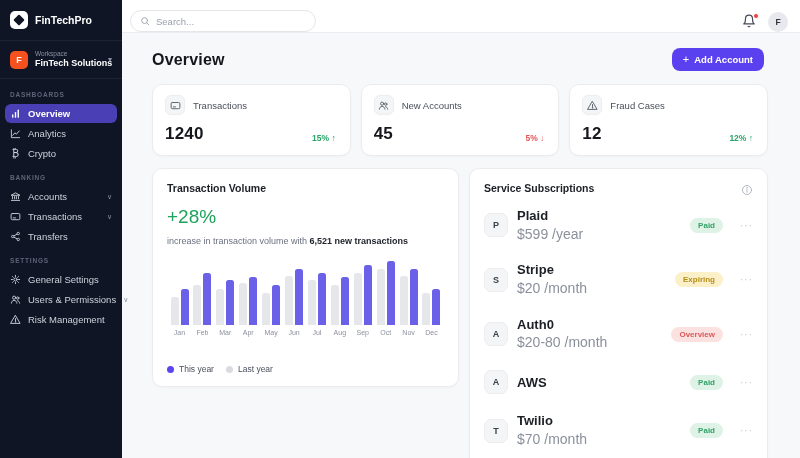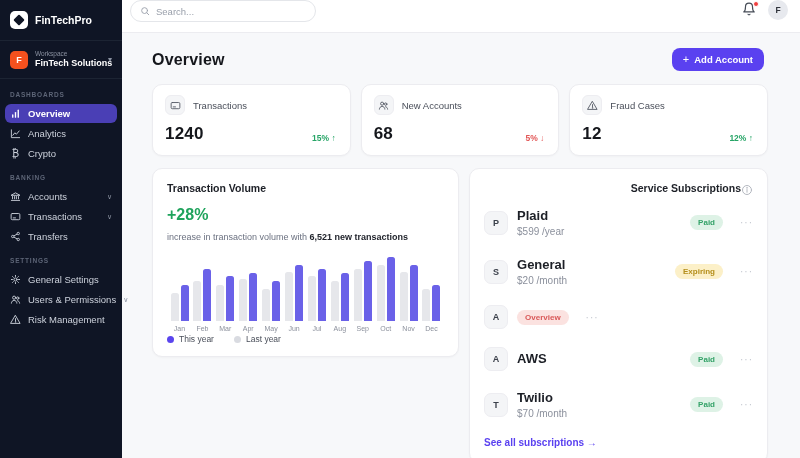--- a/index.html
+++ b/index.html
@@ -22,21 +22,21 @@
   .nav-section-label { font-size:6.5px; letter-spacing:.8px; color:#5d6577; padding:10px 10px 5px; font-weight:bold; }
   .nav-item { display:flex; align-items:center; gap:7px; margin:1px 5px; padding:4px 5px; border-radius:6px; font-size:9.5px; color:#cdd2dc; cursor:pointer; }
   .nav-item svg { width:11px; height:11px; flex:none; }
   .nav-item .bitcoin { width:11px; font-size:10px; text-align:center; flex:none; }
   .nav-item.active { background:#4a3fb5; color:#fff; font-weight:bold; }
   .nav-item .nav-label { flex:1; white-space:nowrap; }
   .nav-item .item-chev { font-size:7px; color:#8a91a0; }
 
   
   .main { flex:1; display:flex; flex-direction:column; min-width:0; }
-  .topbar { height:33px; background:#fff; border-bottom:1px solid #ececf0; display:flex; align-items:flex-start; padding:0 12px 0 8px; gap:8px; }
+  .topbar { height:33px; background:#fff; border-bottom:1px solid #ececf0; display:flex; align-items:flex-end; padding:0 12px 0 8px; gap:8px; }
   .search { display:flex; align-items:center; gap:6px; width:186px; height:22px; border:1px solid #e4e6ea; border-radius:11px; padding:0 9px; background:#fff; color:#9aa0ab; }
   .search svg { width:10px; height:10px; flex:none; }
   .search input { border:none; outline:none; font-size:9.5px; width:100%; background:transparent; color:#30343c; font-family:"Liberation Sans", sans-serif; }
   .search input::placeholder { color:#9aa0ab; }
   .top-right { margin-left:auto; display:flex; align-items:center; gap:10px; }
   .bell { position:relative; width:16px; height:16px; color:#454b56; cursor:pointer; }
   .bell svg { width:14px; height:14px; }
   .bell .dot { position:absolute; top:-1px; right:-1px; width:6px; height:6px; border-radius:50%; background:#f03e3e; border:1px solid #fff; }
   .avatar { width:20px; height:20px; border-radius:50%; background:#e7e9ee; color:#30343c; font-size:8.5px; font-weight:bold; display:flex; align-items:center; justify-content:center; cursor:pointer; }
 
@@ -54,43 +54,43 @@
   .stat-icon svg { width:11px; height:11px; }
   .stat-label { font-size:9.5px; color:#4a4f5a; }
   .stat-value { font-size:17px; font-weight:bold; color:#15171c; margin-top:9px; letter-spacing:.2px; }
   .stat-trend { position:absolute; right:14px; bottom:12px; font-size:8.5px; font-weight:bold; }
   .trend-up { color:#27a567; } .trend-down { color:#e25656; }
 
   .panels { display:flex; gap:10px; margin-top:12px; align-items:flex-start; }
   .card { background:#fff; border:1px solid #ececf0; border-radius:10px; box-shadow:0 1px 2px rgba(20,20,40,.03); }
   .volume-card { flex:1.03; padding:13px 14px 12px; }
   .card h2 { font-size:10.5px; color:#1c1f26; font-weight:bold; }
-  .pct { font-size:16px; font-weight:bold; color:#1fa35c; margin-top:12px; }
+  .pct { font-size:19px; font-weight:normal; color:#1fa35c; margin-top:12px; }
   .sub { font-size:9px; color:#6b7180; margin-top:8px; }
   .sub b { color:#23262e; }
   .chart { display:flex; justify-content:space-between; align-items:flex-end; height:76px; margin-top:14px; padding:0 2px; }
   .month { display:flex; flex-direction:column; align-items:center; width:21px; }
   .bar-pair { display:flex; align-items:flex-end; gap:2px; height:64px; }
   .bar { width:8px; border-radius:2.5px 2.5px 0 0; }
   .month-label { font-size:7px; color:#8b909c; margin-top:4px; }
-  .legend { display:flex; gap:20px; margin-top:2px; align-items:center; }
+  .legend { display:flex; gap:12px; margin-top:28px; align-items:center; }
   .legend-item { display:flex; align-items:center; gap:5px; font-size:8.5px; color:#4a4f5a; }
   .legend-dot { width:7px; height:7px; border-radius:50%; }
   .footnote { font-size:8.5px; color:#8b909c; margin-top:9px; }
 
   .subs-card { flex:1; padding:13px 14px 12px; }
-  .subs-head { display:flex; align-items:center; justify-content:flex-end; }
+  .subs-head { display:flex; align-items:center; justify-content:space-between; }
   .info-icon { width:12px; height:12px; color:#b4b8c0; cursor:pointer; }
   .info-icon svg { width:12px; height:12px; }
   .subs-list { margin-top:4px; }
   .sub-row { display:flex; align-items:center; gap:9px; padding:9px 0; }
   .sub-avatar { width:24px; height:24px; border-radius:7px; background:#f4f5f7; border:1px solid #ededf1; color:#3c414b; font-size:9px; font-weight:bold; display:flex; align-items:center; justify-content:center; flex:none; }
   .sub-info { flex:1; min-width:0; line-height:1.35; }
   .sub-name { font-size:13px; font-weight:bold; color:#1c1f26; }
-  .sub-price { font-size:10px; color:#8b909c; }
+  .sub-price { font-size:14px; color:#8b909c; }
   .badge { font-size:8px; font-weight:bold; padding:3px 8px; border-radius:9px; }
   .dots { color:#c3c7cf; font-size:10px; letter-spacing:1px; margin-left:8px; cursor:pointer; }
   .see-all { display:inline-block; margin-top:8px; font-size:10px; font-weight:bold; color:#5a41f0; text-decoration:none; cursor:pointer; }
 </style>
 </head>
 <body>
 
 <div class="app">
 
   <aside class="sidebar">
@@ -254,21 +254,21 @@
               <span class="stat-icon">
                 <svg viewBox="0 0 24 24" fill="none" stroke="currentColor" stroke-width="2" stroke-linecap="round">
                   <circle cx="9" cy="8" r="3.4"></circle>
                   <path d="M3 20c0-3.3 2.7-6 6-6s6 2.7 6 6"></path>
                   <circle cx="16.8" cy="9" r="2.6"></circle>
                   <path d="M16.5 14.6c2.6.5 4.5 2.7 4.5 5.4"></path>
                 </svg>
               </span>
               <span class="stat-label">New Accounts</span>
             </div>
-            <div class="stat-value">68</div>
+            <div class="stat-value">45</div>
             <span class="stat-trend trend-down">5% ↓</span>
           </div>
           <div class="stat-card">
             <div class="stat-top">
               <span class="stat-icon">
                 <svg viewBox="0 0 24 24" fill="none" stroke="currentColor" stroke-width="2" stroke-linecap="round" stroke-linejoin="round">
                   <path d="M12 3.5L22 20.5H2z"></path>
                   <line x1="12" y1="10" x2="12" y2="14.5"></line>
                   <circle cx="12" cy="17.3" r="0.4" fill="currentColor"></circle>
                 </svg>
@@ -401,28 +401,32 @@
                 <span class="sub-info">
                   <div class="sub-name">Plaid</div>
                   <div class="sub-price">$599 /year</div>
                 </span>
                 <span class="badge" style="background:#def2e6;color:#34a268">Paid</span>
                 <span class="dots">···</span>
               </div>
               <div class="sub-row">
                 <span class="sub-avatar">S</span>
                 <span class="sub-info">
-                  <div class="sub-name">General</div>
+                  <div class="sub-name">Stripe</div>
                   <div class="sub-price">$20 /month</div>
                 </span>
                 <span class="badge" style="background:#fcf0c8;color:#b58f1c">Expiring</span>
                 <span class="dots">···</span>
               </div>
               <div class="sub-row">
                 <span class="sub-avatar">A</span>
+                <span class="sub-info">
+                  <div class="sub-name">Auth0</div>
+                  <div class="sub-price">$20-80 /month</div>
+                </span>
                 <span class="badge" style="background:#fbe2e0;color:#d95858">Overview</span>
                 <span class="dots">···</span>
               </div>
               <div class="sub-row">
                 <span class="sub-avatar">A</span>
                 <span class="sub-info">
                   <div class="sub-name">AWS</div>
                 </span>
                 <span class="badge" style="background:#def2e6;color:#34a268">Paid</span>
                 <span class="dots">···</span>

